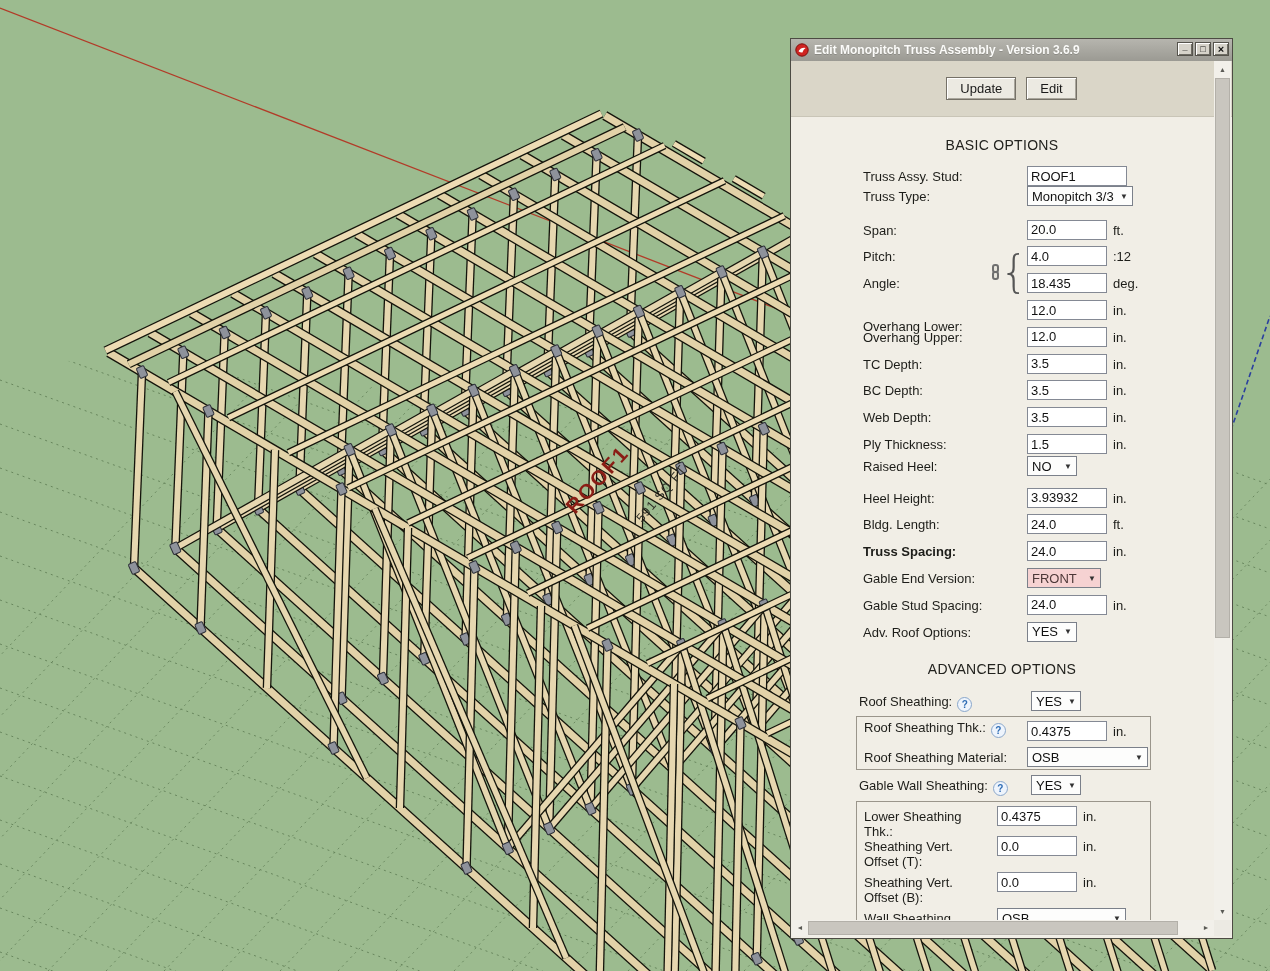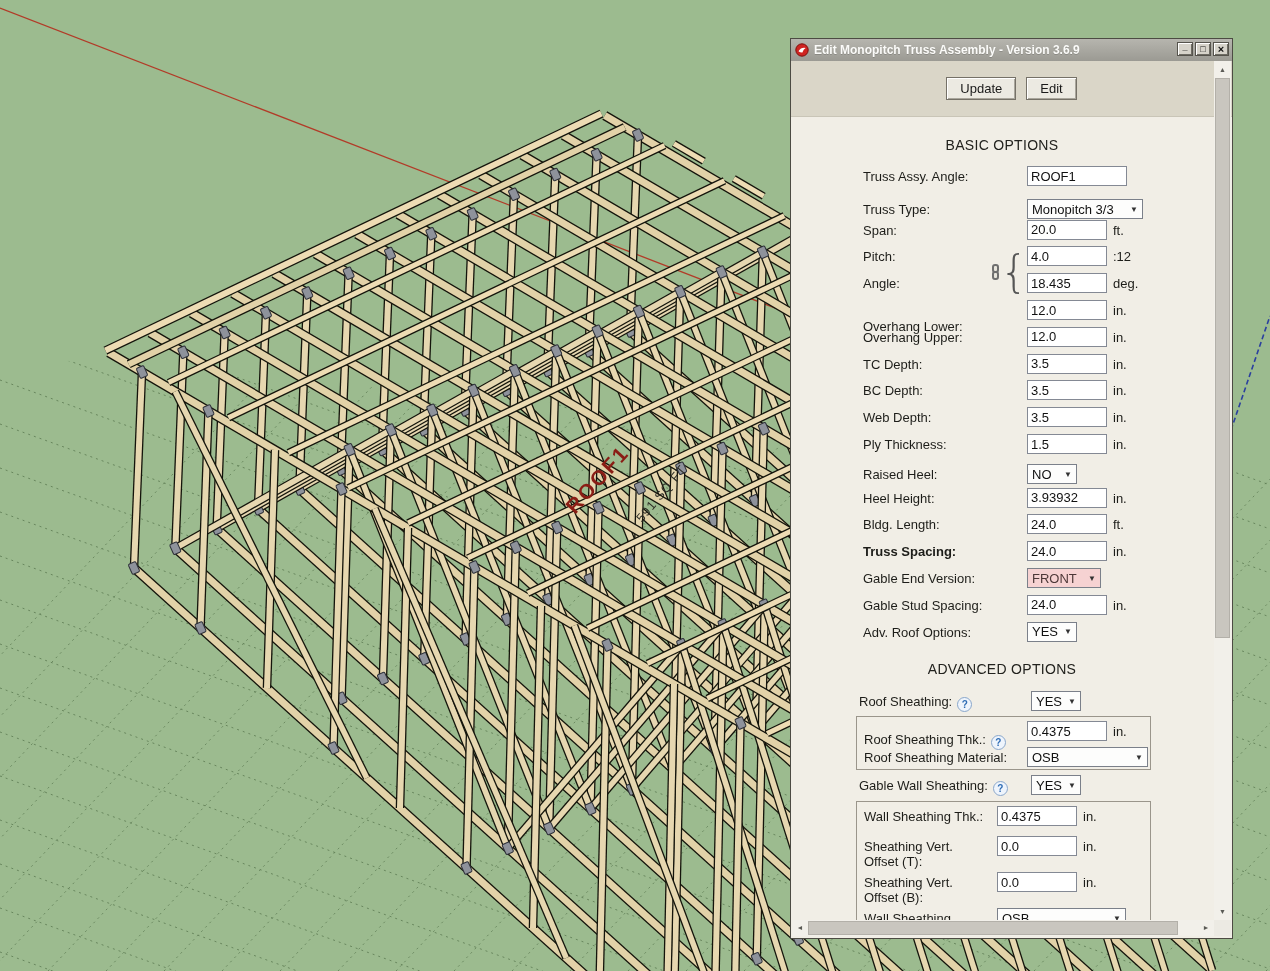--- a/index.html
+++ b/index.html
@@ -611,26 +611,26 @@
     </div>
   </div>
   <div id="dlg-toolbar">
     <button class="toolbtn">Update</button>
     <button class="toolbtn">Edit</button>
   </div>
   <div id="content">
     <div class="section-heading" style="top:20px">BASIC OPTIONS</div>
     <div id="basic-rows">
         <div class="frow" style="top: 48px; height: 26px;">
-          <span class="lbl" style="left: 71px; top: 4px;">Truss Assy. Angle:</span>
+          <span class="lbl" style="left: 71px; top: 4px;">Truss Assy. Stud:</span>
           <input class="tinput" type="text" value="ROOF1" style="left: 235px; top: 1px; width: 100px;">
         </div>
-        <div class="frow" style="top: 81px; height: 26px; text-align: right;">
+        <div class="frow" style="top: 68px; height: 26px; text-align: right;">
           <span class="lbl" style="left: 71px; top: 4px;">Truss Type:</span>
-          <div class="sel" style="left: 235px; top: 1px; width: 116px;">
+          <div class="sel" style="left: 235px; top: 1px; width: 106px;">
             <span>Monopitch 3/3</span>
             <span class="arrow">▼</span>
           </div>
         </div>
         <div class="frow" style="top: 101.6px; height: 26px;">
           <span class="lbl" style="left: 71px; top: 4px;">Span:</span>
           <input class="tinput" type="text" value="20.0" style="left: 235px; top: 1px; width: 80px;">
           <span class="unit" style="left: 321px; top: 4px;">ft.</span>
         </div>
         <div class="frow" style="top: 128.4px; height: 26px;">
@@ -666,21 +666,21 @@
         <div class="frow" style="top: 289.2px; height: 26px;">
           <span class="lbl" style="left: 71px; top: 4px;">Web Depth:</span>
           <input class="tinput" type="text" value="3.5" style="left: 235px; top: 1px; width: 80px;">
           <span class="unit" style="left: 321px; top: 4px;">in.</span>
         </div>
         <div class="frow" style="top: 316px; height: 26px;">
           <span class="lbl" style="left: 71px; top: 4px;">Ply Thickness:</span>
           <input class="tinput" type="text" value="1.5" style="left: 235px; top: 1px; width: 80px;">
           <span class="unit" style="left: 321px; top: 4px;">in.</span>
         </div>
-        <div class="frow" style="top: 346px; height: 26px;">
+        <div class="frow" style="top: 338px; height: 26px;">
           <span class="lbl" style="left: 71px; top: 4px;">Raised Heel:</span>
           <div class="sel" style="left: 235px; top: 1px; width: 50px;">
             <span>NO</span>
             <span class="arrow">▼</span>
           </div>
         </div>
         <div class="frow" style="top: 369.6px; height: 26px;">
           <span class="lbl" style="left: 71px; top: 4px;">Heel Height:</span>
           <input class="tinput" type="text" value="3.93932" style="left: 235px; top: 1px; width: 80px;">
           <span class="unit" style="left: 321px; top: 4px;">in.</span>
@@ -727,21 +727,21 @@
         <div class="frow" style="top: 573px; height: 26px;">
           <span class="lbl" style="left: 67px; top: 4px;">Roof Sheathing:<span class="helpicon">?</span></span>
           <div class="sel" style="left: 239px; top: 1px; width: 50px;">
             <span>YES</span>
             <span class="arrow">▼</span>
           </div>
         </div>
       </div>
     <div class="groupbox" id="roof-group" style="left:64px;top:599px;width:295px;height:54px">
         <div class="frow" style="top: 3px; height: 26px;">
-          <span class="lbl" style="left: 7px; top: 12px;">Roof Sheathing Thk.:<span class="helpicon">?</span></span>
+          <span class="lbl" style="left: 7px; top: 0;">Roof Sheathing Thk.:<span class="helpicon">?</span></span>
           <input class="tinput" type="text" value="0.4375" style="left: 170px; top: 1px; width: 80px;">
           <span class="unit" style="left: 256px; top: 4px;">in.</span>
         </div>
         <div class="frow" style="top: 29px; height: 26px;">
           <span class="lbl" style="left: 7px; top: 4px;">Roof Sheathing Material:</span>
           <div class="sel" style="left: 170px; top: 1px; width: 121px;">
             <span>OSB</span>
             <span class="arrow">▼</span>
           </div>
         </div>
@@ -750,21 +750,21 @@
         <div class="frow" style="top: 657px; height: 26px; padding-left: 48px;">
           <span class="lbl" style="left: 67px; top: 4px;">Gable Wall Sheathing:<span class="helpicon">?</span></span>
           <div class="sel" style="left: 239px; top: 1px; width: 50px;">
             <span>YES</span>
             <span class="arrow">▼</span>
           </div>
         </div>
       </div>
     <div class="groupbox" id="wall-group" style="left:64px;top:684px;width:295px;height:140px">
         <div class="frow" style="top: 3px; height: 30px;">
-          <span class="lbl wrap" style="left: 7px; top: 4px; width: 126px;">Wall Sheathing Thk.:</span>
+          <span class="lbl wrap" style="left: 7px; top: 4px; width: 126px;">Lower Sheathing Thk.:</span>
           <input class="tinput" type="text" value="0.4375" style="left: 140px; top: 1px; width: 80px;">
           <span class="unit" style="left: 226px; top: 4px;">in.</span>
         </div>
         <div class="frow" style="top: 33px; height: 36px;">
           <span class="lbl wrap" style="left: 7px; top: 4px; width: 126px;">Sheathing Vert. Offset (T):</span>
           <input class="tinput" type="text" value="0.0" style="left: 140px; top: 1px; width: 80px;">
           <span class="unit" style="left: 226px; top: 4px;">in.</span>
         </div>
         <div class="frow" style="top: 69px; height: 36px;">
           <span class="lbl wrap" style="left: 7px; top: 4px; width: 126px;">Sheathing Vert. Offset (B):</span>

